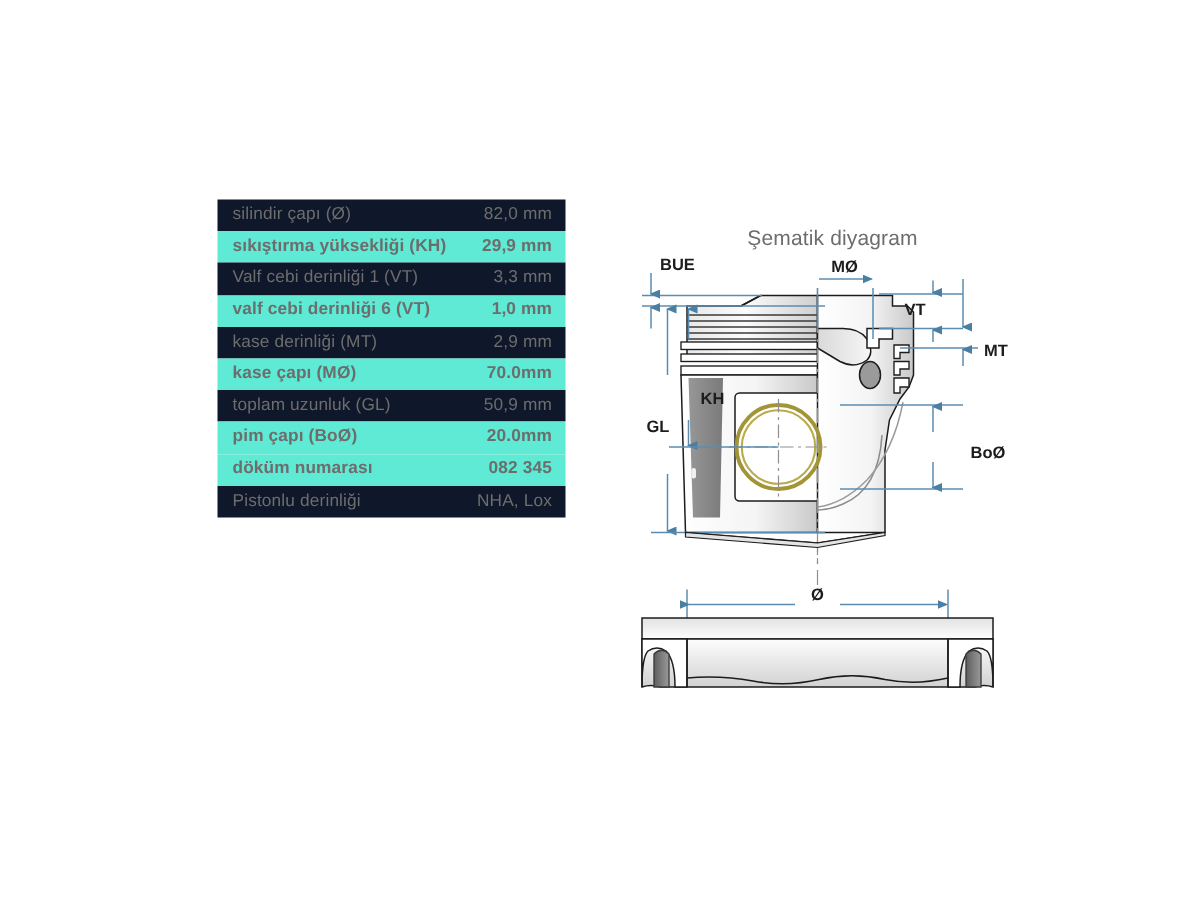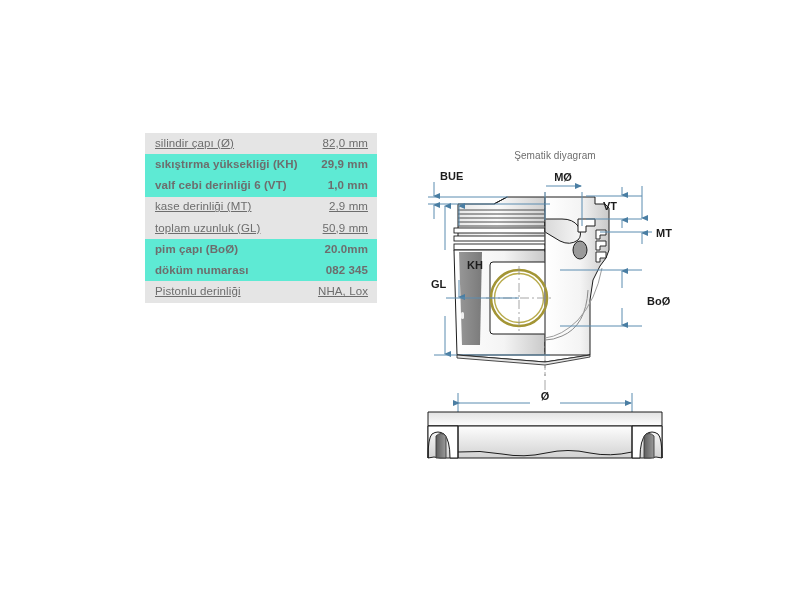--- a/index.html
+++ b/index.html
@@ -27,21 +27,21 @@
     display: flex;
     justify-content: space-between;
     align-items: center;
     height: 21.2px;
     padding: 0 9px 0 10px;
     box-sizing: border-box;
     font-size: 11.5px;
     color: #6d6d6d;
     line-height: 1;
   }
-  #spec-table .row.odd  { background: #e5e5e5; text-decoration: underline; }
+  #spec-table .row.odd  { background: #0f172a; }
   #spec-table .row.even { background: #5eead4; font-weight: bold; }
   #spec-table .row .k {
     white-space: nowrap;
     letter-spacing: 0.1px;
   }
   #spec-table .row .v {
     white-space: nowrap;
     letter-spacing: 0.1px;
   }
 
@@ -52,21 +52,21 @@
     top: 140px;
     width: 290px;
     height: 330px;
   }
   #diagram-title {
     position: absolute;
     left: 0;
     top: 10px;
     width: 290px;
     text-align: center;
-    font-size: 10px;
+    font-size: 14px;
     color: #6d6d6d;
     letter-spacing: 0.1px;
   }
   #diagram-svg {
     position: absolute;
     left: 0;
     top: 0;
   }
   .dim-label {
     font-family: "Liberation Sans", sans-serif;
@@ -80,27 +80,35 @@
 
 <div id="spec-table">
   <div class="row odd">
       <span class="k">silindir çapı (Ø)</span>
       <span class="v">82,0 mm</span>
     </div>
   <div class="row even">
       <span class="k">sıkıştırma yüksekliği (KH)</span>
       <span class="v">29,9 mm</span>
     </div>
+  <div class="row odd">
+      <span class="k">Valf cebi derinliği 1 (VT)</span>
+      <span class="v">3,3 mm</span>
+    </div>
   <div class="row even">
       <span class="k">valf cebi derinliği 6 (VT)</span>
       <span class="v">1,0 mm</span>
     </div>
   <div class="row odd">
       <span class="k">kase derinliği (MT)</span>
       <span class="v">2,9 mm</span>
+    </div>
+  <div class="row even">
+      <span class="k">kase çapı (MØ)</span>
+      <span class="v">70.0mm</span>
     </div>
   <div class="row odd">
       <span class="k">toplam uzunluk (GL)</span>
       <span class="v">50,9 mm</span>
     </div>
   <div class="row even">
       <span class="k">pim çapı (BoØ)</span>
       <span class="v">20.0mm</span>
     </div>
   <div class="row even">

